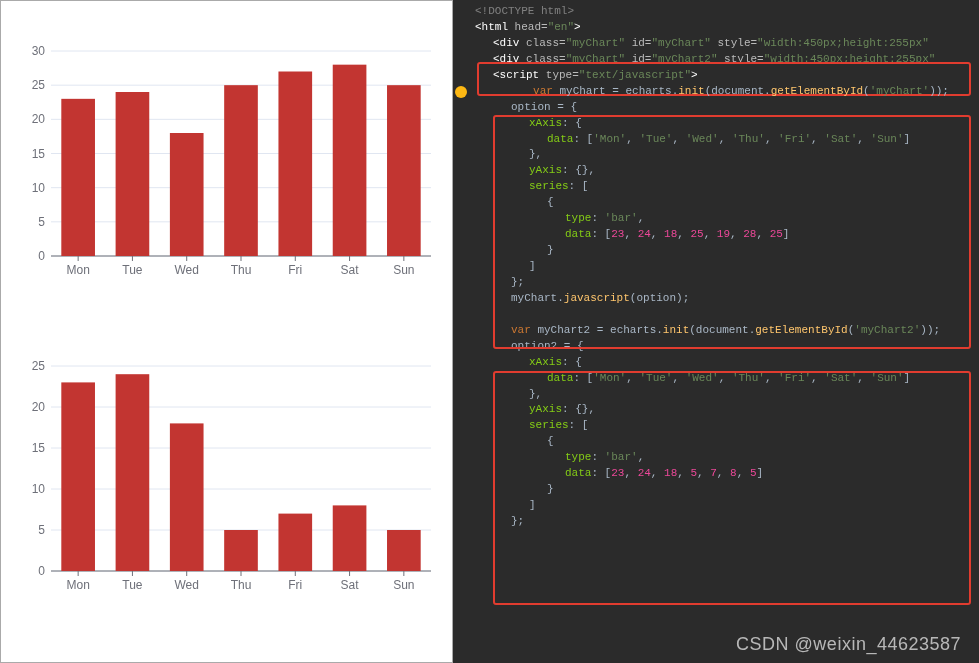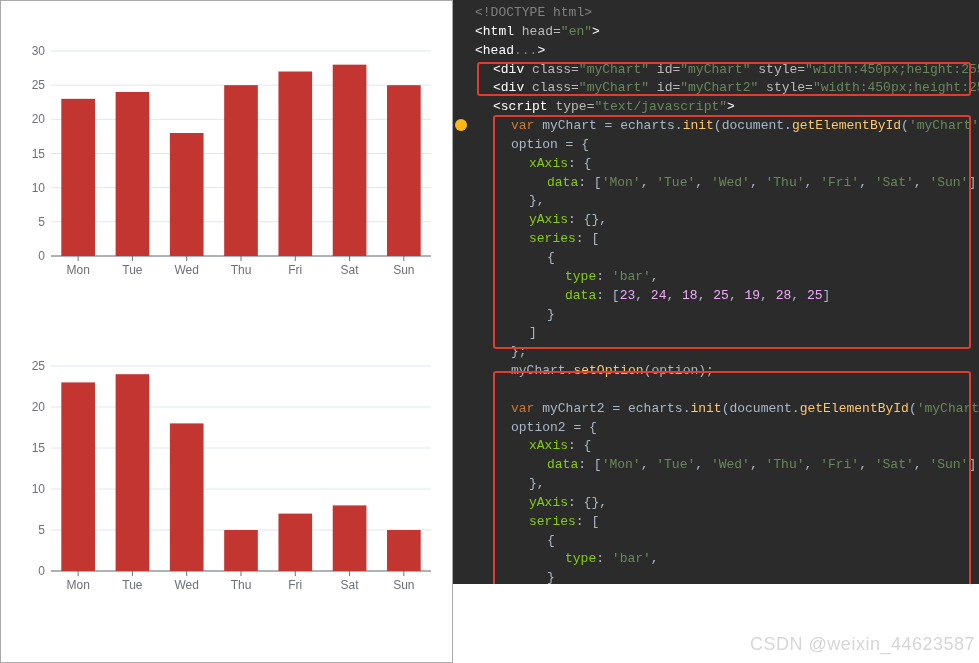--- a/index.html
+++ b/index.html
@@ -28,37 +28,37 @@
   position: relative;
 }
 .chart-svg { width: 100%; height: 100%; }
 .axis-text { font-size: 12px; fill: #6e7079; font-family: "Segoe UI", sans-serif; }
 .axis-line { stroke: #6e7079; stroke-width: 1; }
 .grid-line { stroke: #e0e6f1; stroke-width: 1; }
 .bar-rect { fill: #c23531; }
 
 .right-pane {
   flex: 1;
-  height: 584px;
+  height: 663px;
   background: #2b2b2b;
   color: #a9b7c6;
   font-family: Consolas, "Courier New", monospace;
-  font-size: 13px;
+  font-size: 11px;
   line-height: 1.45;
   padding: 4px 8px 4px 4px;
   overflow: hidden;
   position: relative;
 }
 .code-line { white-space: pre; }
 .kw { color: #cc7832; }
 .tag { color: #ffffff; }
 .attr { color: #bababa; }
 .str { color: #6a8759; }
 .fn { color: #ffc66d; }
-.num { color: #f0abfc; font-family: Liberation Mono, monospace; }
+.num { color: #ec4899; font-family: Liberation Mono, monospace; }
 .comment { color: #808080; }
 .doctype { color: #808080; }
 .prop { color: #84cc16; }
 .gutter-hint {
   position: absolute;
   left: -2px;
   width: 12px; height: 12px;
   background: #fdb813;
   border-radius: 50%;
   top: 2px;
@@ -76,30 +76,30 @@
 .indent { display: inline-block; }
 .i1 { width: 18px; }
 .i2 { width: 36px; }
 .i3 { width: 54px; }
 .i4 { width: 72px; }
 .i5 { width: 90px; }
 .i6 { width: 108px; }
 
 .watermark {
   position: absolute;
-  right: 4px;
+  right: 18px;
   bottom: 8px;
   color: #d0d0d0;
   font-family: Arial, sans-serif;
   font-size: 18px;
   opacity: 0.85;
   letter-spacing: 0.5px;
   z-index: 10;
 }
-.rel { position: relative; }
+.rel { position: relative; text-align: center; }
 </style>
 </head>
 <body>
 
 <div class="left-pane">
   <div class="chart-wrap">
     <svg class="chart-svg" id="chart-svg-0" viewBox="0 0 430 255">
         <line class="grid-line" x1="40" y1="225" x2="420" y2="225"></line>
         <text class="axis-text" x="34" y="229" text-anchor="end">0</text>
         <line class="grid-line" x1="40" y1="190.83333333333334" x2="420" y2="190.83333333333334"></line>
@@ -178,52 +178,52 @@
   </div>
 </div>
 
 <div class="right-pane">
   <div class="hl-box hl1"></div>
   <div class="hl-box hl2"></div>
   <div class="hl-box hl3"></div>
 
   <div class="code-line"><span class="indent i1"></span><span class="doctype">&lt;!DOCTYPE html&gt;</span></div>
   <div class="code-line"><span class="indent i1"></span><span class="tag">&lt;html </span><span class="attr">head=</span><span class="str">"en"</span><span class="tag">&gt;</span></div>
-  <div class="code-line"><span class="indent i1"></span><span class="tag">&lt;head</span><span class="comment">...</span><span class="tag">&gt;</span></div>
 
   <div class="code-line"><span class="indent i2"></span><span class="tag">&lt;div </span><span class="attr">class=</span><span class="str">"myChart"</span> <span class="attr">id=</span><span class="str">"myChart"</span> <span class="attr">style=</span><span class="str">"width:450px;height:255px"</span></div>
   <div class="code-line"><span class="indent i2"></span><span class="tag">&lt;div </span><span class="attr">class=</span><span class="str">"myChart"</span> <span class="attr">id=</span><span class="str">"myChart2"</span> <span class="attr">style=</span><span class="str">"width:450px;height:255px"</span></div>
 
   <div class="code-line"><span class="indent i2"></span><span class="tag">&lt;script </span><span class="attr">type=</span><span class="str">"text/javascript"</span><span class="tag">&gt;</span></div>
 
   <div class="code-line rel"><span class="gutter-hint"></span><span class="indent i3"></span><span class="kw">var</span> myChart = echarts.<span class="fn">init</span>(document.<span class="fn">getElementById</span>(<span class="str">'myChart'</span>));</div>
   <div class="code-line"><span class="indent i3"></span>option = {</div>
   <div class="code-line"><span class="indent i4"></span><span class="prop">xAxis</span>: {</div>
   <div class="code-line"><span class="indent i5"></span><span class="prop">data</span>: [<span class="str">'Mon'</span>, <span class="str">'Tue'</span>, <span class="str">'Wed'</span>, <span class="str">'Thu'</span>, <span class="str">'Fri'</span>, <span class="str">'Sat'</span>, <span class="str">'Sun'</span>]</div>
   <div class="code-line"><span class="indent i4"></span>},</div>
   <div class="code-line"><span class="indent i4"></span><span class="prop">yAxis</span>: {},</div>
   <div class="code-line"><span class="indent i4"></span><span class="prop">series</span>: [</div>
   <div class="code-line"><span class="indent i5"></span>{</div>
   <div class="code-line"><span class="indent i6"></span><span class="prop">type</span>: <span class="str">'bar'</span>,</div>
   <div class="code-line"><span class="indent i6"></span><span class="prop">data</span>: [<span class="num">23</span>, <span class="num">24</span>, <span class="num">18</span>, <span class="num">25</span>, <span class="num">19</span>, <span class="num">28</span>, <span class="num">25</span>]</div>
   <div class="code-line"><span class="indent i5"></span>}</div>
   <div class="code-line"><span class="indent i4"></span>]</div>
   <div class="code-line"><span class="indent i3"></span>};</div>
-  <div class="code-line"><span class="indent i3"></span>myChart.<span class="fn">setOption</span>(option);</div>
+  <div class="code-line"><span class="indent i3"></span>myChart.<span class="fn">javascript</span>(option);</div>
 
   <div class="code-line">&nbsp;</div>
 
   <div class="code-line"><span class="indent i3"></span><span class="kw">var</span> myChart2 = echarts.<span class="fn">init</span>(document.<span class="fn">getElementById</span>(<span class="str">'myChart2'</span>));</div>
   <div class="code-line"><span class="indent i3"></span>option2 = {</div>
   <div class="code-line"><span class="indent i4"></span><span class="prop">xAxis</span>: {</div>
   <div class="code-line"><span class="indent i5"></span><span class="prop">data</span>: [<span class="str">'Mon'</span>, <span class="str">'Tue'</span>, <span class="str">'Wed'</span>, <span class="str">'Thu'</span>, <span class="str">'Fri'</span>, <span class="str">'Sat'</span>, <span class="str">'Sun'</span>]</div>
   <div class="code-line"><span class="indent i4"></span>},</div>
   <div class="code-line"><span class="indent i4"></span><span class="prop">yAxis</span>: {},</div>
   <div class="code-line"><span class="indent i4"></span><span class="prop">series</span>: [</div>
   <div class="code-line"><span class="indent i5"></span>{</div>
   <div class="code-line"><span class="indent i6"></span><span class="prop">type</span>: <span class="str">'bar'</span>,</div>
+  <div class="code-line"><span class="indent i6"></span><span class="prop">data</span>: [<span class="num">23</span>, <span class="num">24</span>, <span class="num">18</span>, <span class="num">5</span>, <span class="num">7</span>, <span class="num">8</span>, <span class="num">5</span>]</div>
   <div class="code-line"><span class="indent i5"></span>}</div>
   <div class="code-line"><span class="indent i4"></span>]</div>
   <div class="code-line"><span class="indent i3"></span>};</div>
 
 </div>
 
 <div class="watermark">CSDN @weixin_44623587</div>
 
 </body></html>

